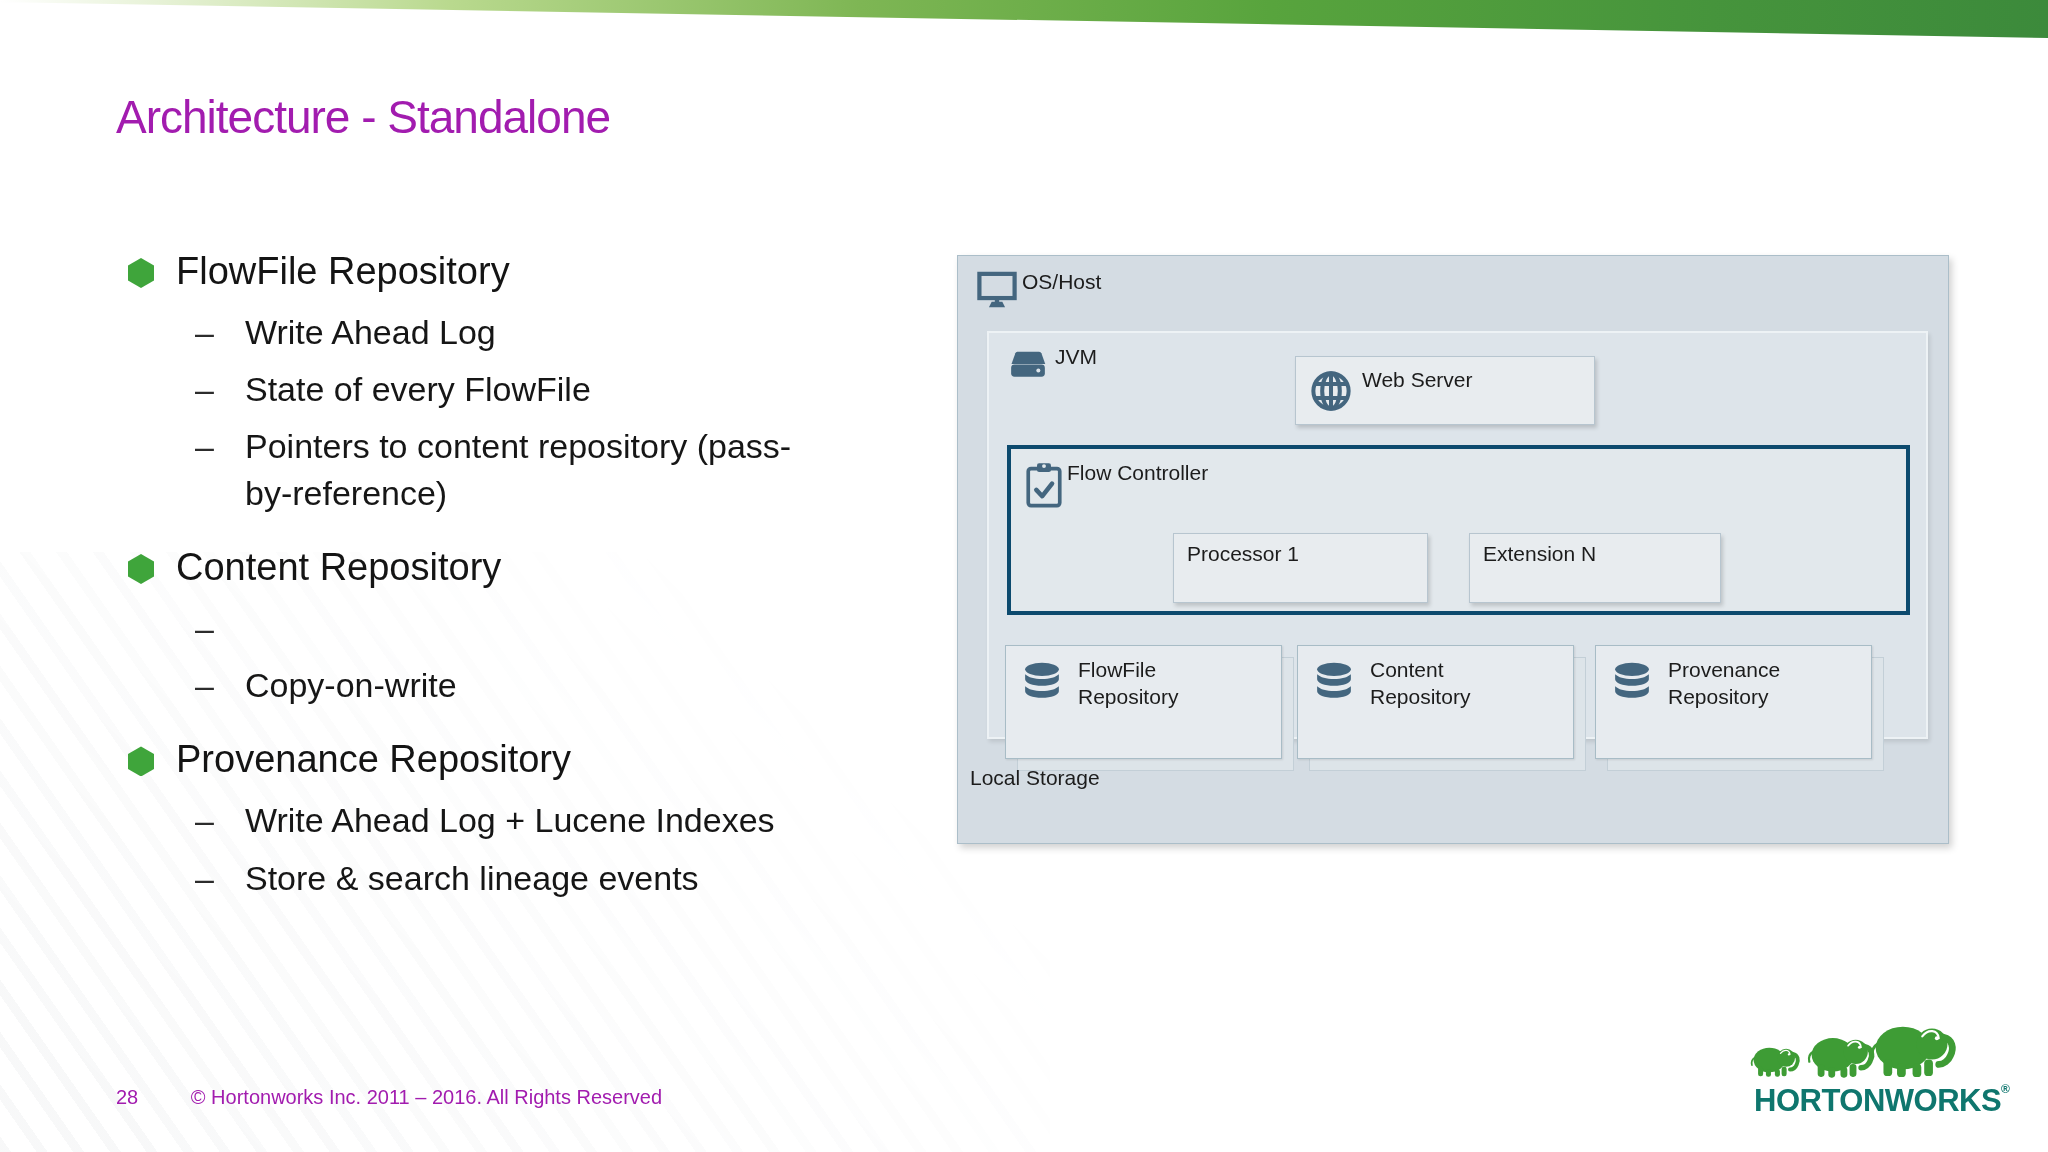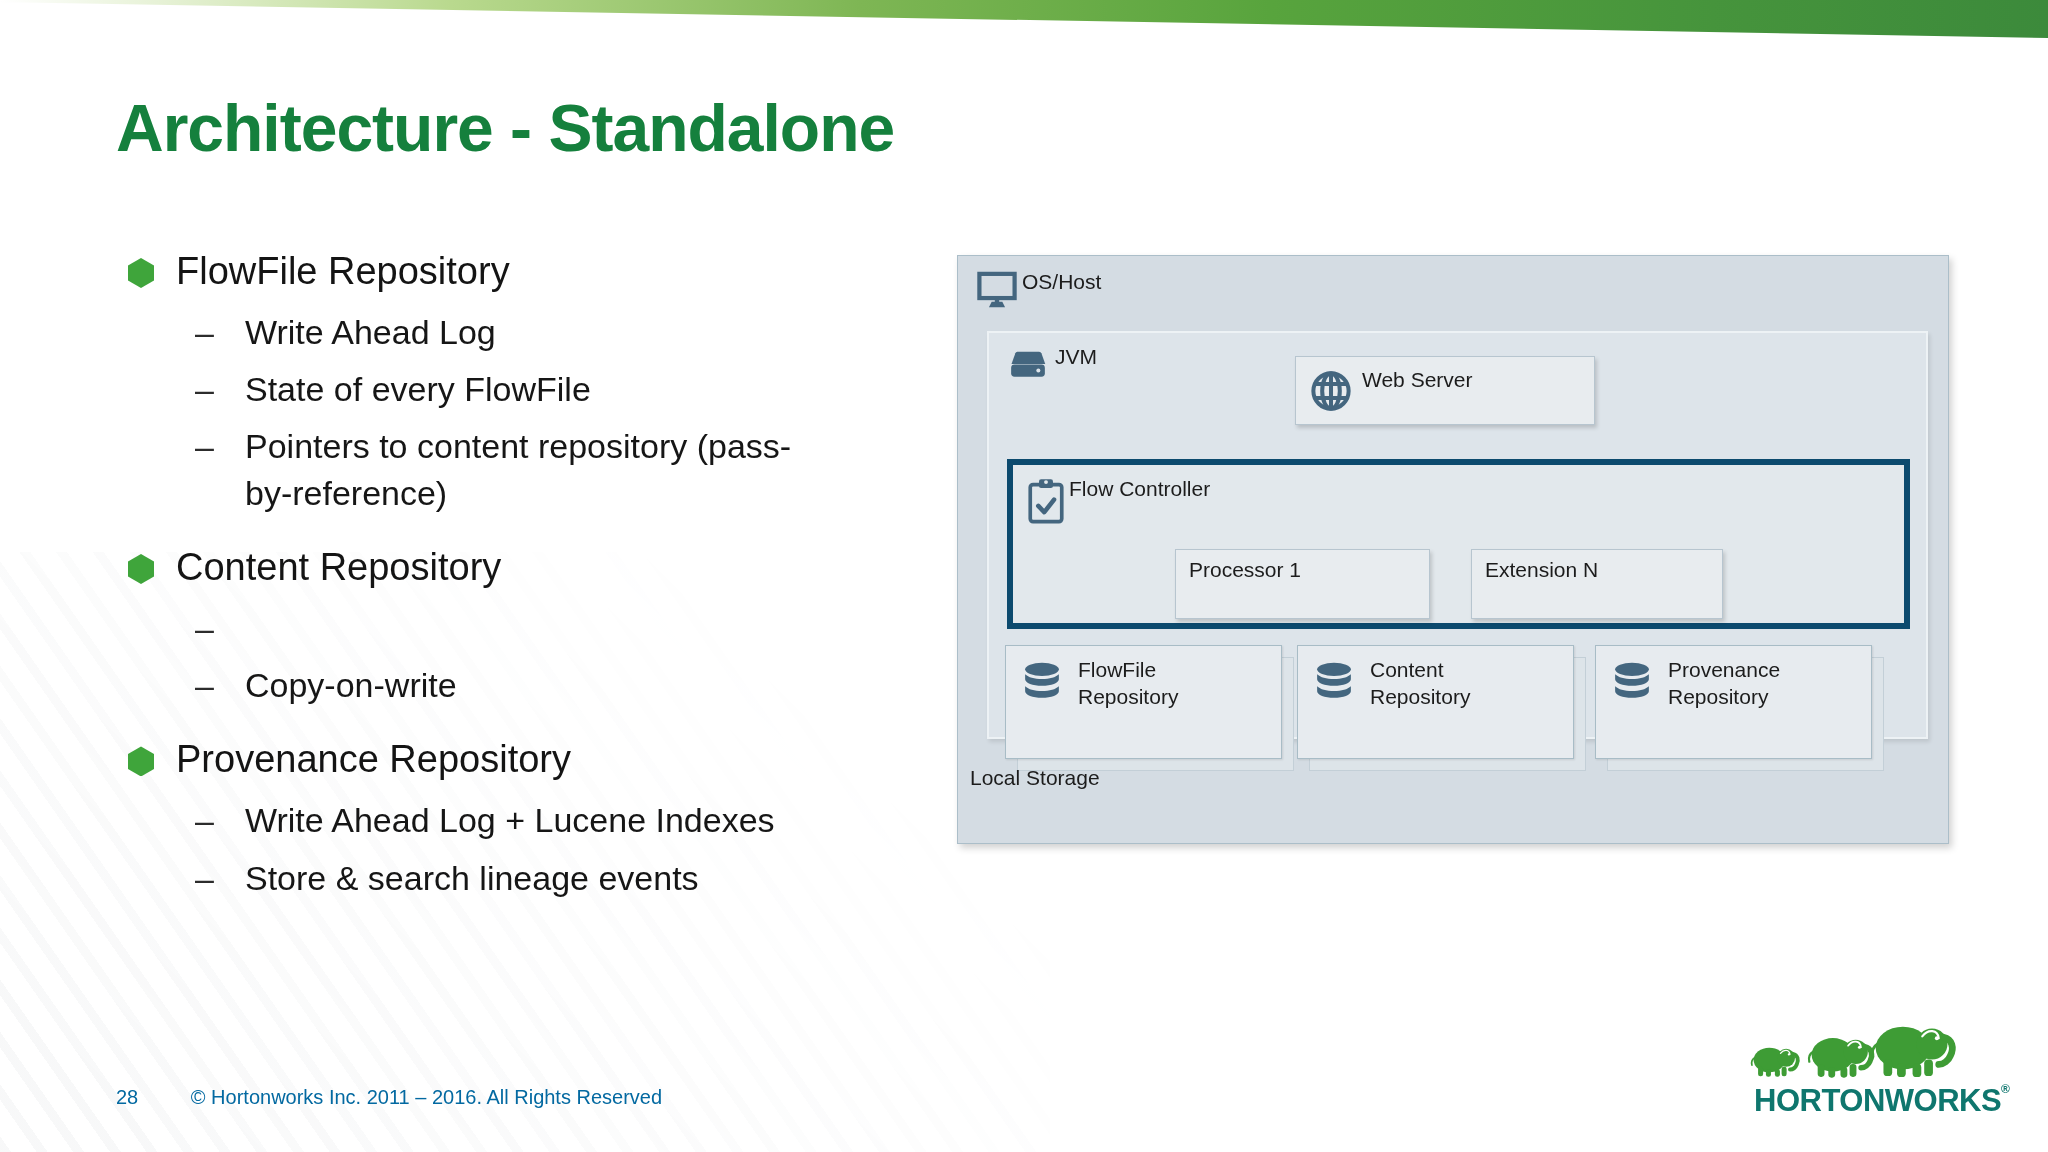--- a/index.html
+++ b/index.html
@@ -24,21 +24,21 @@
   .stripes{
     position:absolute;left:0;bottom:0;width:1050px;height:600px;
     background:repeating-linear-gradient(55deg, rgba(120,130,140,0.055) 0 9px, rgba(255,255,255,0) 9px 30px);
     -webkit-mask-image:linear-gradient(45deg, rgba(0,0,0,0.9) 10%, transparent 78%);
     mask-image:linear-gradient(45deg, rgba(0,0,0,0.9) 10%, transparent 78%);
     pointer-events:none;
   }
 
   .title{
     position:absolute;left:116px;top:90px;
-    font-size:66px;font-weight:700;letter-spacing:-1px;color:#15803d;
+    font-size:46px;font-weight:400;letter-spacing:-1px;color:#a21caf;
   }
 
   
   .bullets{position:absolute;left:128px;top:250px;width:700px;}
   .group{margin-bottom:30px;}
   .g-title{display:flex;align-items:center;gap:22px;font-size:38px;color:#141414;margin-bottom:16px;}
   .hex{
     width:26px;height:30px;flex:none;margin-top:3px;
     background:var(--accent-green);
     clip-path:polygon(50% 0%,100% 25%,100% 75%,50% 100%,0% 75%,0% 25%);
@@ -62,22 +62,22 @@
     box-shadow:2px 3px 4px rgba(0,0,0,0.10);
   }
   .webserver{
     position:absolute;left:306px;top:23px;width:300px;height:69px;
     background:#e8ecef;border:1px solid #b7c5cf;
     box-shadow:2px 3px 4px rgba(0,0,0,0.16);
   }
   .webserver .ws-icon{position:absolute;left:12px;top:11px;}
   .webserver .lbl{position:absolute;left:66px;top:11px;}
   .flowctrl{
-    position:absolute;left:18px;top:126px;width:903px;height:170px;
-    background:#e2e8ec;border:6px solid #0c4a6e;
+    position:absolute;left:18px;top:112px;width:903px;height:170px;
+    background:#e2e8ec;border:4px solid #0c4a6e;
   }
   .proc,.ext{
     position:absolute;top:84px;height:70px;
     background:#e8ecef;border:1px solid #b7c5cf;
     box-shadow:2px 3px 4px rgba(0,0,0,0.16);
     padding:8px 0 0 13px;
   }
   .proc{left:162px;width:255px;}
   .ext{left:458px;width:252px;}
   .repo-shadow{
@@ -91,21 +91,21 @@
     position:absolute;width:277px;height:114px;top:389px;
     background:#e7ebef;border:1px solid #a8bcc6;
     box-shadow:1px 1px 2px rgba(0,0,0,0.10);
   }
   .r1{left:47px;} .r2{left:339px;} .r3{left:637px;}
   .repo .db-icon{position:absolute;left:14px;top:14px;}
   .repo .lbl{position:absolute;left:72px;top:11px;width:150px;line-height:1.28;}
   .local-storage{position:absolute;left:12px;top:510px;font-size:21px;color:#1c1c1c;}
 
   
-  .footer{position:absolute;left:116px;top:1086px;font-size:20px;color:#0369a1;}
+  .footer{position:absolute;left:116px;top:1086px;font-size:20px;color:#a21caf;}
   .footer .copy{margin-left:47px;}
 
   
   .logo{position:absolute;right:80px;bottom:33px;width:232px;text-align:center;}
   .logo .elephants{display:block;margin:0 auto 2px auto;}
   .brand{font-size:31px;font-weight:800;letter-spacing:-0.5px;color:#0f766e;white-space:nowrap;margin-left:18px;}
   .brand sup{font-size:12px;font-weight:700;vertical-align:top;line-height:1;}
 
   .icon{flex:none;}
   svg .slate-f{fill:var(--icon-slate);}

